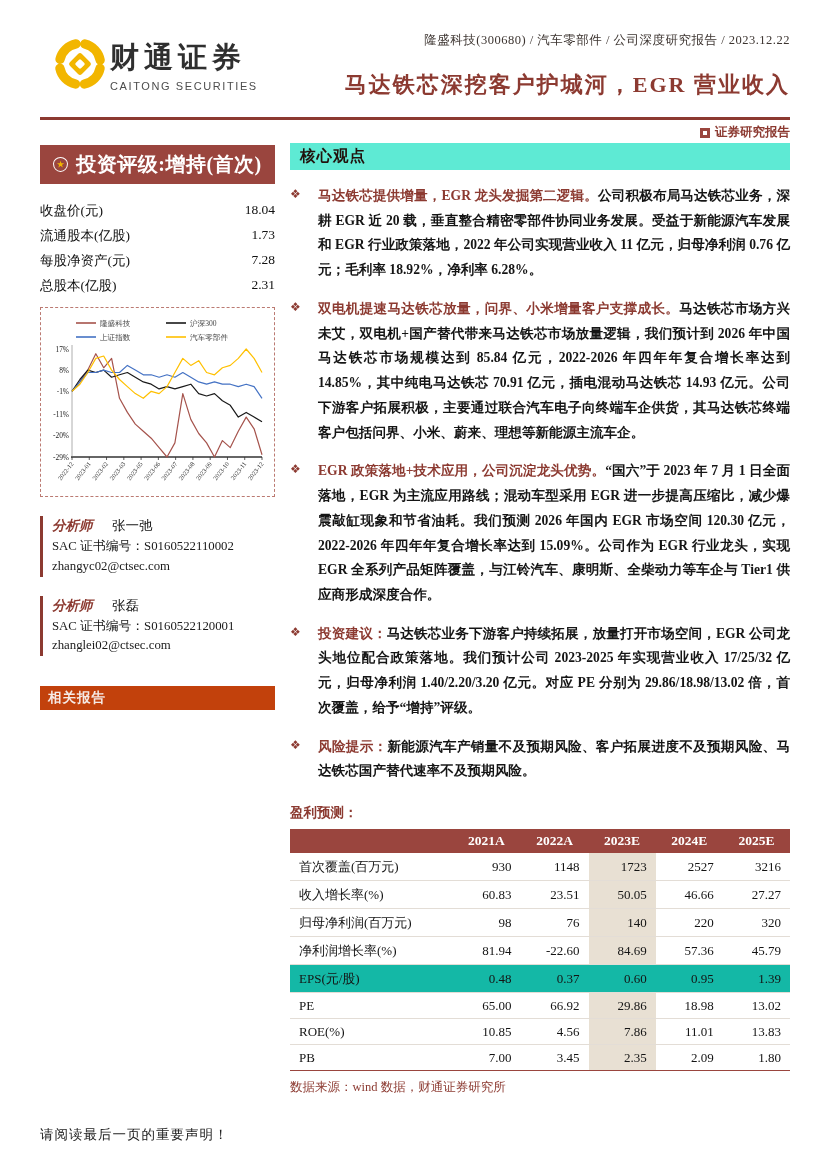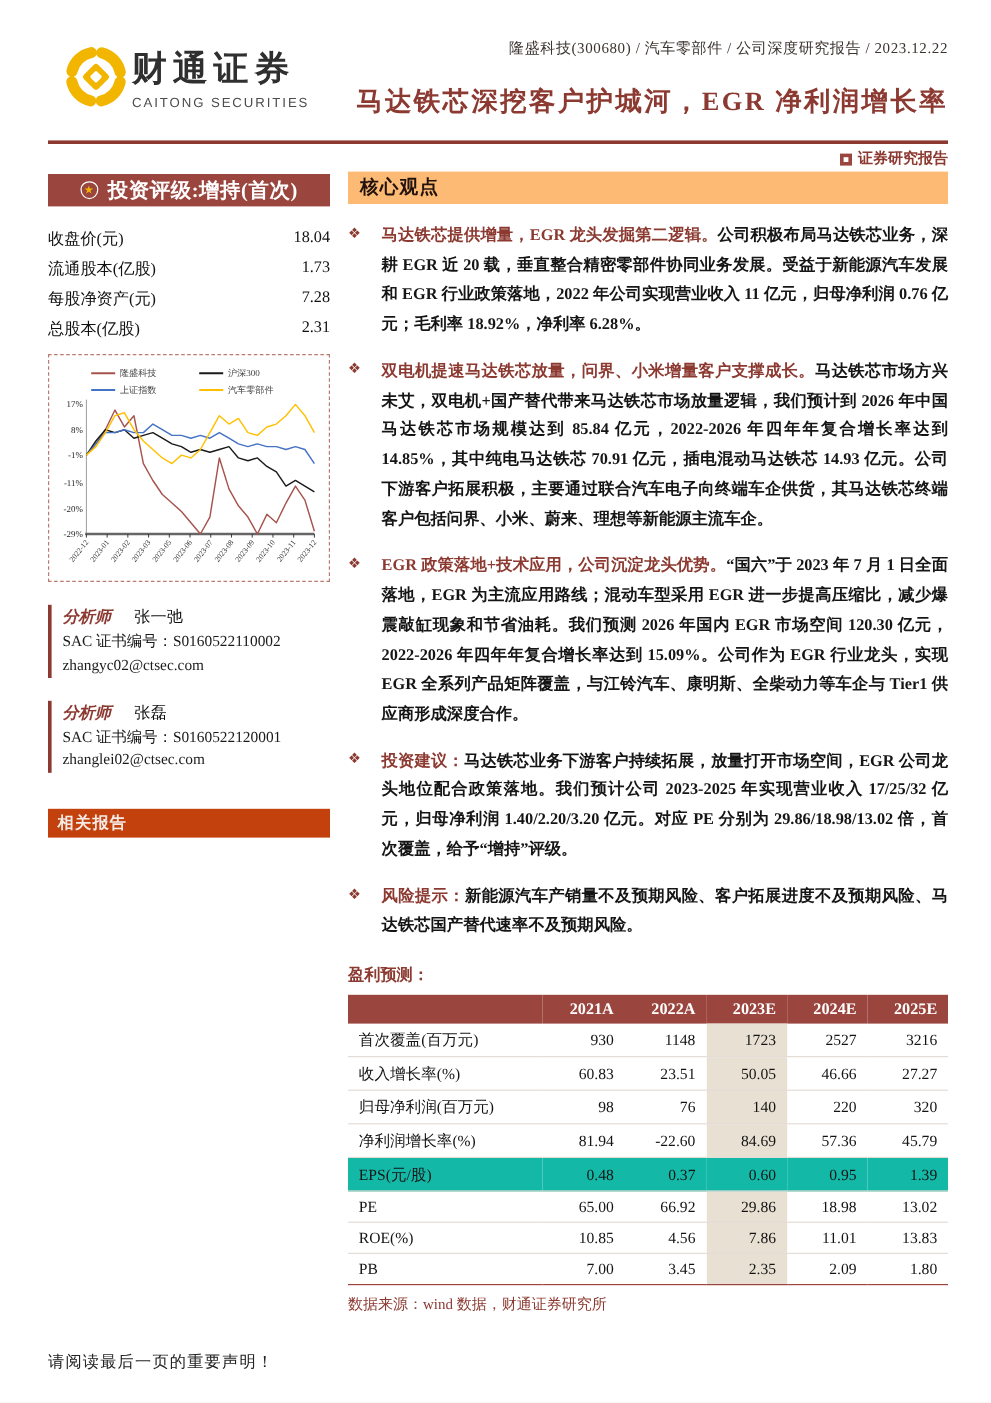--- a/index.html
+++ b/index.html
@@ -28,23 +28,23 @@
   }
   .top-rule { position:absolute; top:117px; left:40px; right:36px; height:3px; background:#8c3a31; }
   .report-tag { position:absolute; top:124px; right:36px; display:flex; align-items:center; gap:5px;
     font-size:12.5px; font-weight:bold; color:#8c3a31; }
   .tag-square { width:10px; height:10px; background:#9a453e; position:relative; display:inline-block; }
   .tag-square::after { content:""; position:absolute; left:3px; top:3px; width:4px; height:4px; background:#fff; }
 
   
   .left-col { position:absolute; left:40px; top:145px; width:235px; }
   .rating-banner {
-    background:#9a453e; color:#fff; height:27px;
+    background:#9a453e; color:#fff; height:39px;
     display:flex; align-items:center; justify-content:center; gap:8px;
-    font-size:17px; font-weight:bold; letter-spacing:.5px;
+    font-size:20px; font-weight:bold; letter-spacing:.5px;
   }
   .badge-icon {
     width:15px; height:15px; border:1.5px solid #fff; border-radius:50% 50% 50% 50% / 45% 45% 55% 55%;
     display:inline-flex; align-items:center; justify-content:center; flex:0 0 auto;
   }
   .badge-icon::before { content:"★"; font-size:8px; color:#f2b600; line-height:1; }
   .basic { margin-top:14px; }
   .basic-head { display:flex; justify-content:space-between; border-top:2px solid #2b2b2b;
     padding:7px 0 4px 0; font-weight:bold; font-size:14.5px; }
   .basic-rows .brow { display:flex; justify-content:space-between; font-size:13.5px; padding:3.5px 0; }
@@ -53,32 +53,32 @@
   .analyst { margin-top:19px; border-left:3px solid #8c3a31; padding-left:9px; line-height:1.55; }
   .analyst .l1 { font-size:13.5px; }
   .analyst .role { color:#8c3a31; font-weight:bold; font-style:italic; margin-right:16px; }
   .analyst .name { color:#111; }
   .analyst .l2, .analyst .l3 { font-size:12.8px; color:#1a1a1a; }
   .related-banner { margin-top:30px; background:#c2410c; color:#f5eae6; font-size:13.5px;
     font-weight:bold; padding:3px 8px; letter-spacing:1px; }
 
   
   .right-col { position:absolute; left:290px; top:143px; width:500px; }
-  .core-banner { background:#fdba74; color:#21120d; font-size:15.5px; font-weight:bold;
+  .core-banner { background:#5eead4; color:#21120d; font-size:15.5px; font-weight:bold;
     padding:3px 10px; letter-spacing:1px; }
   .points { margin-top:4px; }
   .point { display:flex; margin-top:14px; }
   .point .diamond { color:#8c3a31; font-size:12px; flex:0 0 28px; padding-top:3px; }
   .point p { flex:1; font-size:13.6px; line-height:1.82; text-align:justify; }
   .point .lead { font-weight:bold; color:#8c3a31; }
   .point .rest { color:#151515;font-weight:bold; }
   .forecast-title { margin-top:20px; font-size:13.5px; font-weight:bold; color:#8c3a31; }
   table.forecast { width:100%; border-collapse:collapse; margin-top:7px; font-size:13px; }
   table.forecast th {
-    background:#9a453e; color:#fff; font-weight:bold; text-align:right;
+    background:#9a453e; color:#fff; font-weight:bold; 
     padding:4px 9px; font-size:13.5px;
   }
   table.forecast th:first-child { text-align:left; }
   table.forecast td { text-align:right; padding:4.5px 9px; border-bottom:1px solid #e3ddd6; color:#141414; }
   table.forecast td:first-child { text-align:left; }
   table.forecast tr:last-child td { border-bottom:1.5px solid #9a453e; }
   table.forecast td.hl-col { background:#e8e0d3; }
   table.forecast tr.hl-row td { background:#14b8a6; }
   .source { margin-top:8px; font-size:12.5px; color:#8c3a31; }
 
@@ -102,21 +102,21 @@
         <rect x="21" y="21" width="18" height="18" rx="3" transform="rotate(45 30 30)" fill="#f2b600"></rect>
         <rect x="26" y="26" width="8" height="8" rx="1.5" transform="rotate(45 30 30)" fill="#ffffff"></rect>
       </svg>
     </span>
     <span class="logo-text">
       <div class="cn">财通证券</div>
       <div class="en">CAITONG SECURITIES</div>
     </span>
   </div>
   <div class="header-meta">隆盛科技(300680) / 汽车零部件 / 公司深度研究报告 / 2023.12.22</div>
-  <div class="report-title">马达铁芯深挖客户护城河，EGR 净利润增长率</div>
+  <div class="report-title">马达铁芯深挖客户护城河，EGR 营业收入</div>
   <div class="top-rule"></div>
   <div class="report-tag">
     <span class="tag-square"></span>
     <span>证券研究报告</span>
   </div>
 
   <div class="left-col">
     <div class="rating-banner">
       <span class="badge-icon"></span>
       <span>投资评级:增持(首次)</span>

